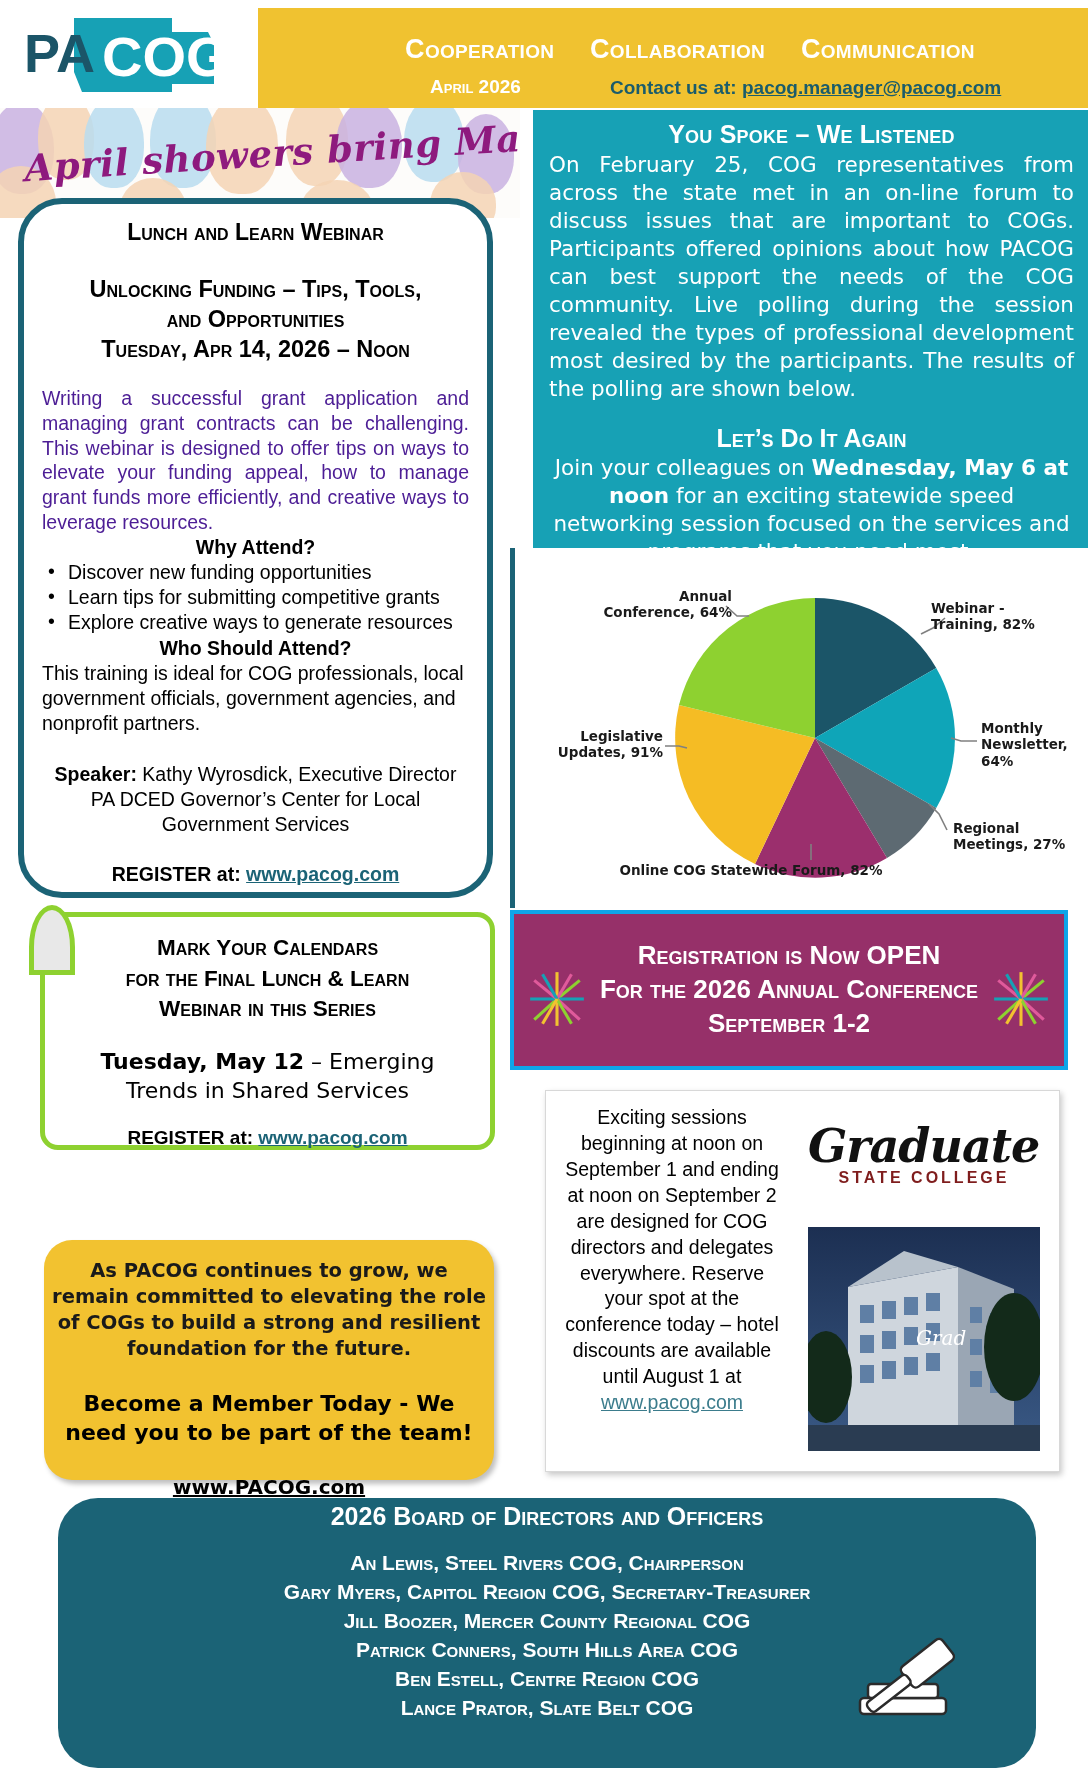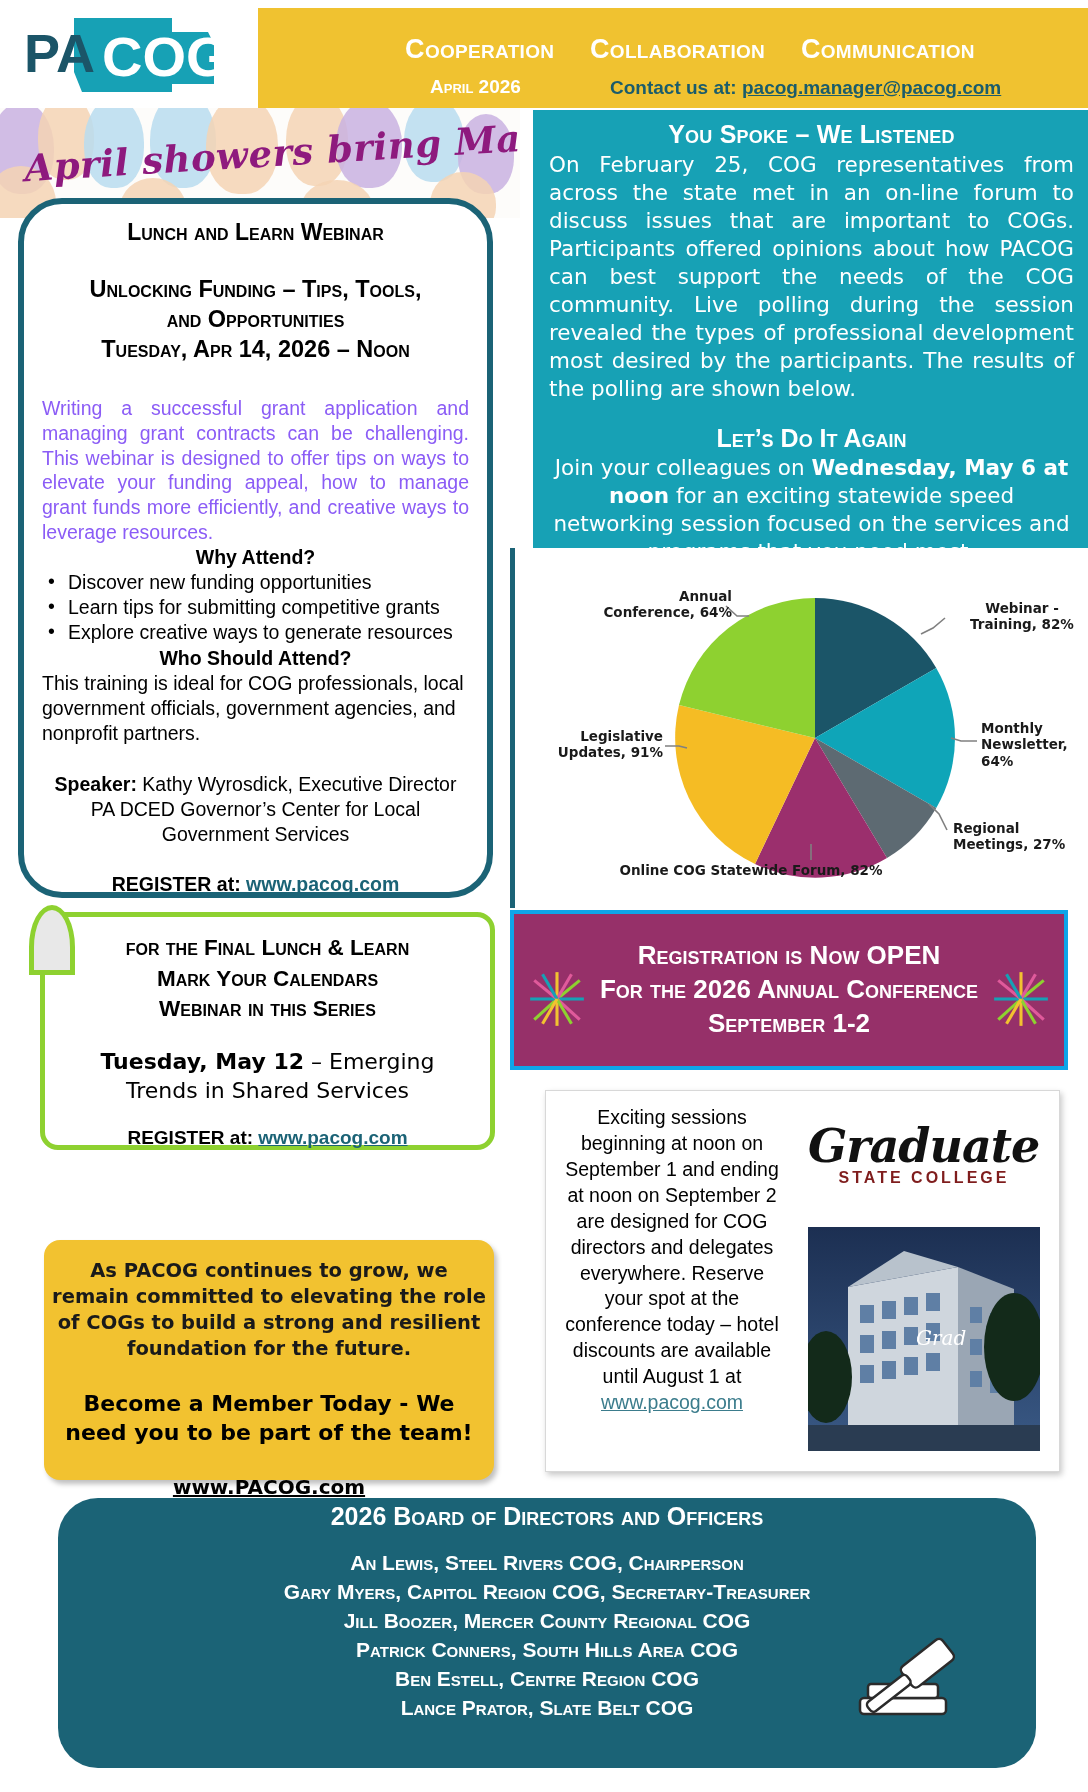--- a/index.html
+++ b/index.html
@@ -86,22 +86,22 @@
   }
   .lbox-h {
     text-align:center; font-weight:bold; font-size:23px;
     font-variant:small-caps; line-height:1.30; color:#000;
   }
   .lbox-h2 {
     text-align:center; font-weight:bold; font-size:23.5px;
     font-variant:small-caps; line-height:1.28; margin-top:26px; color:#000;
   }
   .lbox-p {
-    margin-top:32px; font-size:19.5px; line-height:1.27;
-    text-align:justify; color:#8b5cf6;
+    margin-top:22px; font-size:19.5px; line-height:1.27;
+    text-align:justify; color:#4c1d95;
   }
   .lbox-sub { text-align:center; font-weight:bold; font-size:19.5px; margin-top:1px; }
   .lbox-ul { list-style:none; margin-top:1px; }
   .lbox-ul li { font-size:19.5px; line-height:1.30; padding-left:26px; position:relative; }
   .lbox-ul li:before { content:"•"; position:absolute; left:6px; top:-1px; }
   .lbox-p2 { font-size:19.5px; line-height:1.30; margin-top:1px; }
   .lbox-speaker { margin-top:25px; font-size:19.5px; line-height:1.30; text-align:center; }
   .lbox-speaker b { font-weight:bold; }
   .lbox-reg { margin-top:25px; text-align:center; font-size:19.5px; font-weight:bold; }
   .lbox-reg a { color:#1b6376; text-decoration:underline; font-weight:bold; }
@@ -119,21 +119,21 @@
   }
   .gbox-h { text-align:center; font-weight:bold; font-size:22.5px; font-variant:small-caps; line-height:1.36; }
   .gbox-p { text-align:center; font-size:22px; line-height:1.32; margin-top:22px; font-family:"DejaVu Sans", sans-serif;}
   .gbox-p b { font-weight:bold; }
   .gbox-reg { text-align:center; font-size:19px; font-weight:bold; margin-top:22px; }
   .gbox-reg a { color:#1b6376; text-decoration:underline; }
 
   
   .ybox {
     position:absolute; left:44px; top:1240px; width:450px; height:240px;
-    background:#f2c230; border-radius:16px; padding:18px 8px;
+    background:#f2c230; border-radius:28px; padding:18px 8px;
     box-shadow: 3px 4px 5px rgba(0,0,0,.25);
   }
   .ybox-p { text-align:center; font-size:19.5px; line-height:1.34; font-weight:bold; color:#1a1a1a;
             font-family:"DejaVu Sans", sans-serif;}
   .ybox-h { text-align:center; font-size:22px; font-weight:bold; line-height:1.34; margin-top:26px;
             font-family:"DejaVu Sans", sans-serif;}
   .ybox-url { text-align:center; font-size:20px; font-weight:bold; margin-top:28px;
               font-family:"DejaVu Sans", sans-serif;}
   .ybox-url a { color:#000; text-decoration:underline; }
 
@@ -269,22 +269,22 @@
     </div>
     <div class="lbox-reg">
       <span>REGISTER at:</span>
       <a href="#">www.pacog.com</a>
     </div>
   </div>
 
   <div class="gbox">
     <div class="curl"></div>
     <div class="gbox-h">
+      <div>Mark Your Calendars</div>
       <div>for the Final Lunch &amp; Learn</div>
-      <div>Mark Your Calendars</div>
       <div>Webinar in this Series</div>
     </div>
     <div class="gbox-p">
       <b>Tuesday, May 12</b><span> – Emerging Trends in Shared Services</span>
     </div>
     <div class="gbox-reg">
       <span>REGISTER at:</span>
       <a href="#">www.pacog.com</a>
     </div>
   </div>
@@ -312,21 +312,21 @@
       <polyline points="211,58 222,68 234,68" fill="none" stroke="#808080" stroke-width="1.6"></polyline>
       <polyline points="430,70 418,80 406,86" fill="none" stroke="#808080" stroke-width="1.6"></polyline>
       <polyline points="462,193 446,193 436,190" fill="none" stroke="#808080" stroke-width="1.6"></polyline>
       <polyline points="432,282 424,266 414,256" fill="none" stroke="#808080" stroke-width="1.6"></polyline>
       <polyline points="150,198 164,198 172,200" fill="none" stroke="#808080" stroke-width="1.6"></polyline>
       <polyline points="296,312 296,296" fill="none" stroke="#808080" stroke-width="1.6"></polyline>
     </svg>
 
     <div class="pie-lbl" style="left:62px; top:40px; width:155px; text-align:right;">Annual
 Conference, 64%</div>
-    <div class="pie-lbl" style="left:442px; top:52px; width:130px; text-align:center;">Webinar -
+    <div class="pie-lbl" style="left:416px; top:52px; width:130px; text-align:left;">Webinar -
 Training, 82%</div>
     <div class="pie-lbl" style="left:466px; top:172px; width:112px; text-align:left;">Monthly
 Newsletter, 64%</div>
     <div class="pie-lbl" style="left:438px; top:272px; width:118px; text-align:left;">Regional
 Meetings, 27%</div>
     <div class="pie-lbl" style="left:6px; top:180px; width:142px; text-align:right;">Legislative
 Updates, 91%</div>
     <div class="pie-lbl" style="left:86px; top:314px; width:300px; text-align:center;">Online COG Statewide Forum, 82%</div>
   </div>
 

